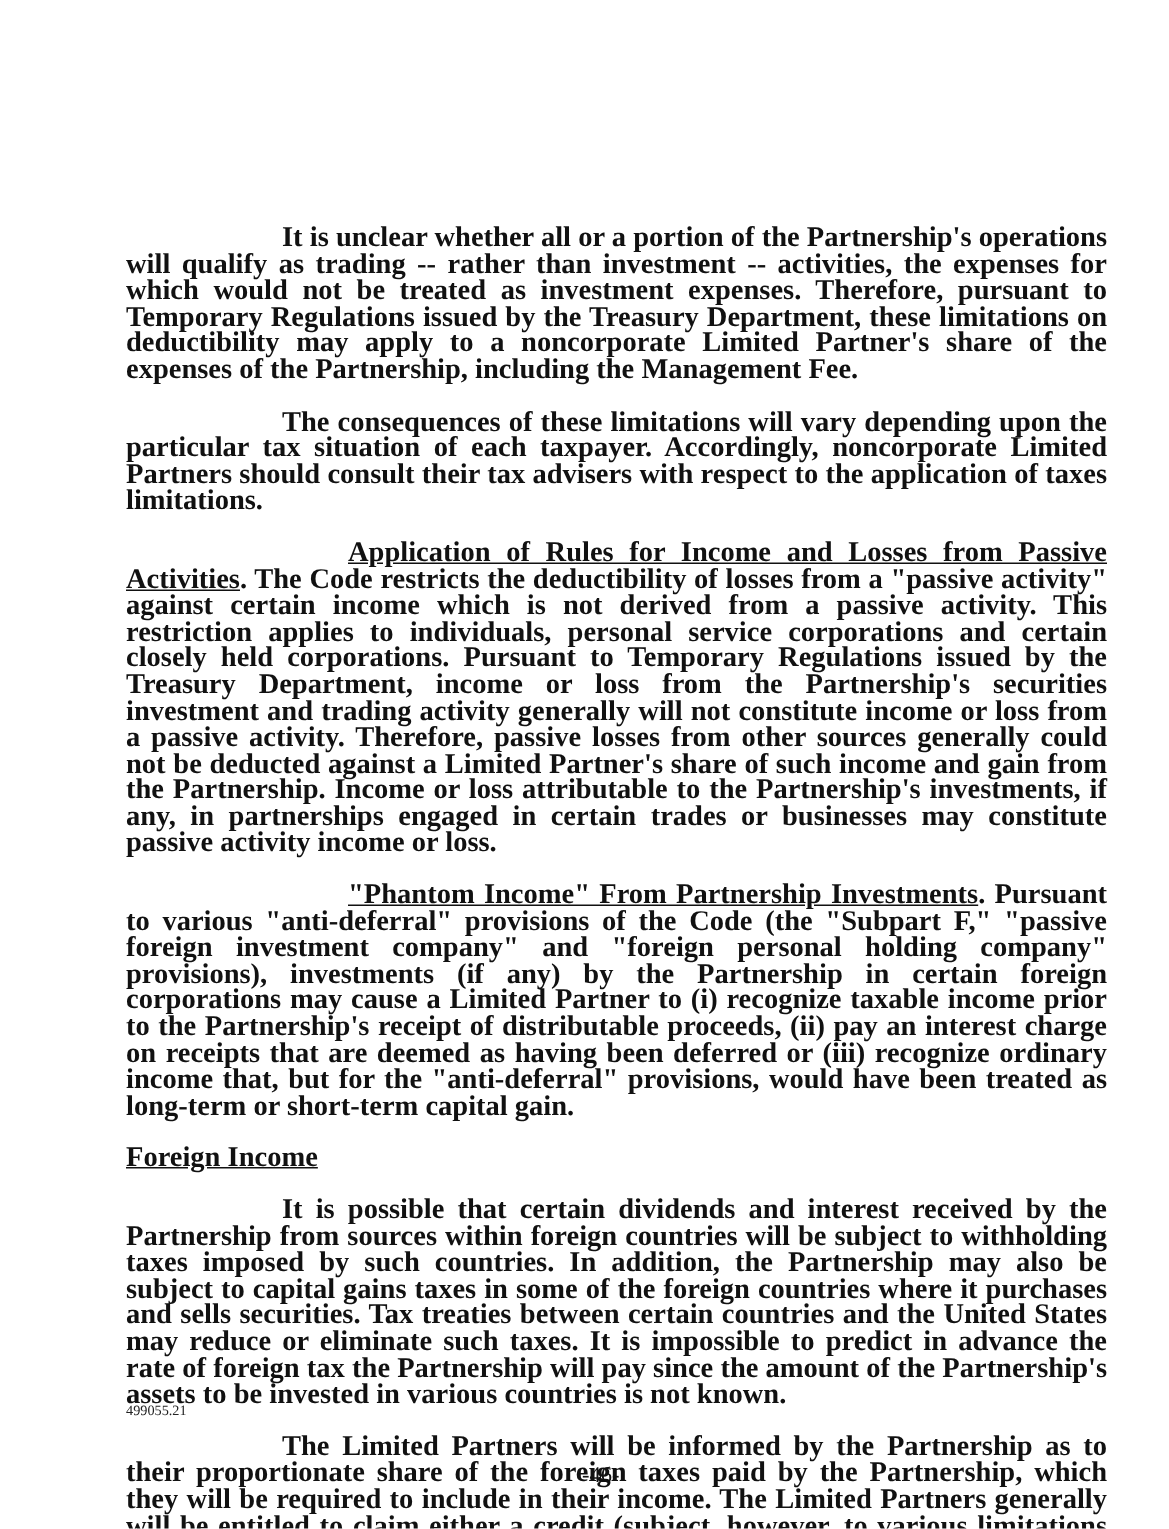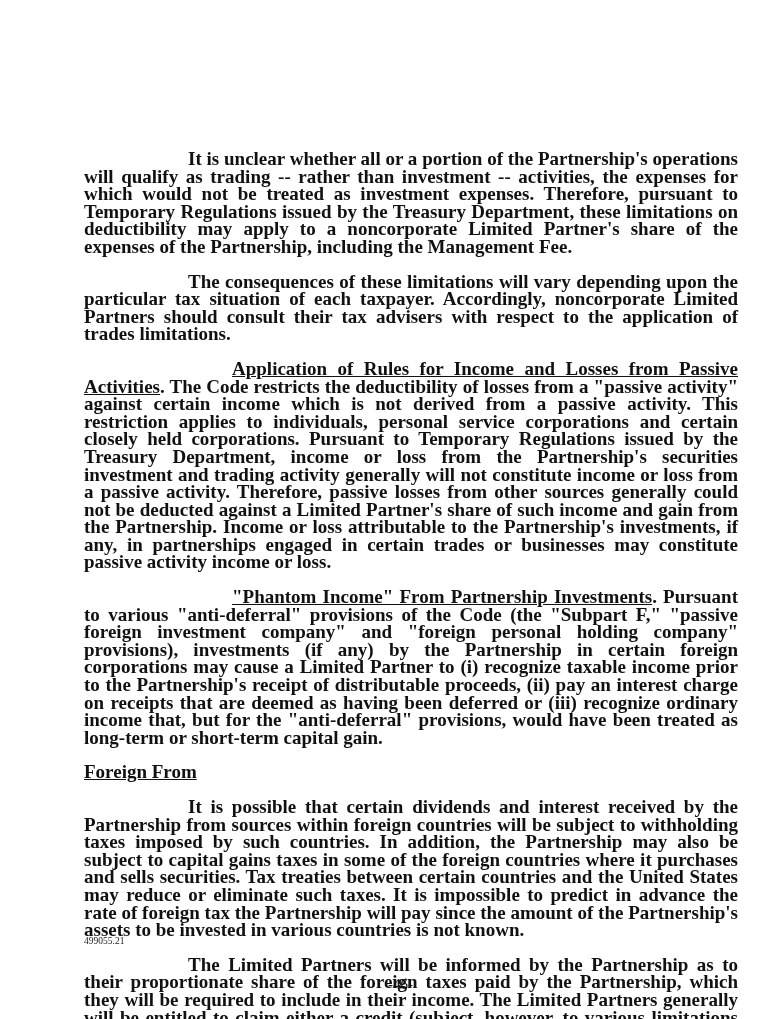--- a/index.html
+++ b/index.html
@@ -25,22 +25,22 @@
   .footer-page {
     position: absolute; left: 388px; top: 976px;
     font-size: 15px; color: #111;
   }
 </style>
 </head>
 <body>
 
 <div class="page">
   <p class="para indent">It is unclear whether all or a portion of the Partnership's operations will qualify as trading -- rather than investment -- activities, the expenses for which would not be treated as investment expenses. Therefore, pursuant to Temporary Regulations issued by the Treasury Department, these limitations on deductibility may apply to a noncorporate Limited Partner's share of the expenses of the Partnership, including the Management Fee.</p>
-  <p class="para indent">The consequences of these limitations will vary depending upon the particular tax situation of each taxpayer. Accordingly, noncorporate Limited Partners should consult their tax advisers with respect to the application of trades limitations.</p>
+  <p class="para indent">The consequences of these limitations will vary depending upon the particular tax situation of each taxpayer. Accordingly, noncorporate Limited Partners should consult their tax advisers with respect to the application of taxes limitations.</p>
   <p class="para indent"><span class="u">Application of Rules for Income and Losses from Passive Activities</span><span>. The Code restricts the deductibility of losses from a "passive activity" against certain income which is not derived from a passive activity. This restriction applies to individuals, personal service corporations and certain closely held corporations. Pursuant to Temporary Regulations issued by the Treasury Department, income or loss from the Partnership's securities investment and trading activity generally will not constitute income or loss from a passive activity. Therefore, passive losses from other sources generally could not be deducted against a Limited Partner's share of such income and gain from the Partnership. Income or loss attributable to the Partnership's investments, if any, in partnerships engaged in certain trades or businesses may constitute passive activity income or loss.</span></p>
   <p class="para indent"><span class="u">"Phantom Income" From Partnership Investments</span><span>. Pursuant to various "anti-deferral" provisions of the Code (the "Subpart F," "passive foreign investment company" and "foreign personal holding company" provisions), investments (if any) by the Partnership in certain foreign corporations may cause a Limited Partner to (i) recognize taxable income prior to the Partnership's receipt of distributable proceeds, (ii) pay an interest charge on receipts that are deemed as having been deferred or (iii) recognize ordinary income that, but for the "anti-deferral" provisions, would have been treated as long-term or short-term capital gain.</span></p>
-  <p class="heading u">Foreign From</p>
+  <p class="heading u">Foreign Income</p>
   <p class="para indent">It is possible that certain dividends and interest received by the Partnership from sources within foreign countries will be subject to withholding taxes imposed by such countries. In addition, the Partnership may also be subject to capital gains taxes in some of the foreign countries where it purchases and sells securities. Tax treaties between certain countries and the United States may reduce or eliminate such taxes. It is impossible to predict in advance the rate of foreign tax the Partnership will pay since the amount of the Partnership's assets to be invested in various countries is not known.</p>
   <p class="para indent">The Limited Partners will be informed by the Partnership as to their proportionate share of the foreign taxes paid by the Partnership, which they will be required to include in their income. The Limited Partners generally will be entitled to claim either a credit (subject, however, to various limitations on foreign tax credits) or, if they itemize their deductions, a deduction (subject to the limitations generally applicable to deductions) for their share of such foreign taxes in computing their Federal income taxes. A Limited Partner that is tax-exempt will not ordinarily benefit from such credit or deduction.</p>
 </div>
 
 <div class="footer-id">499055.21</div>
 <div class="footer-page">-46-</div>
 
 </body></html>

